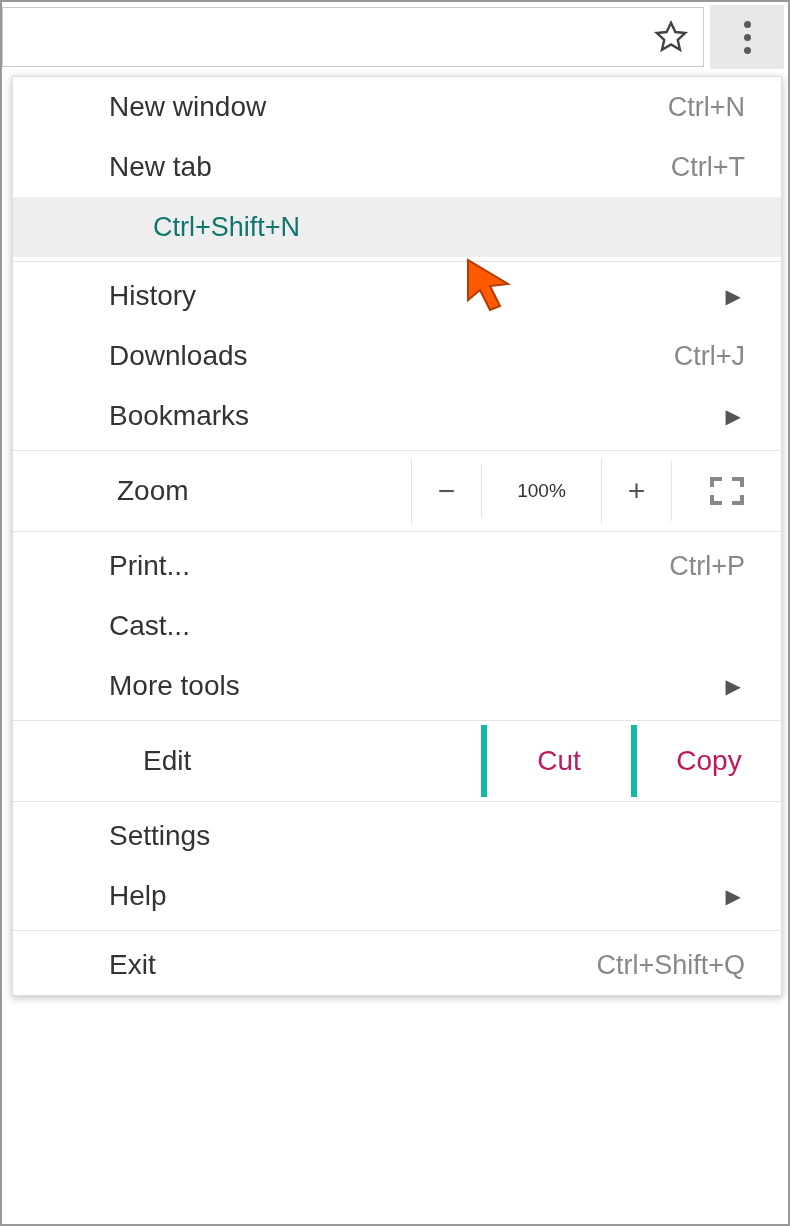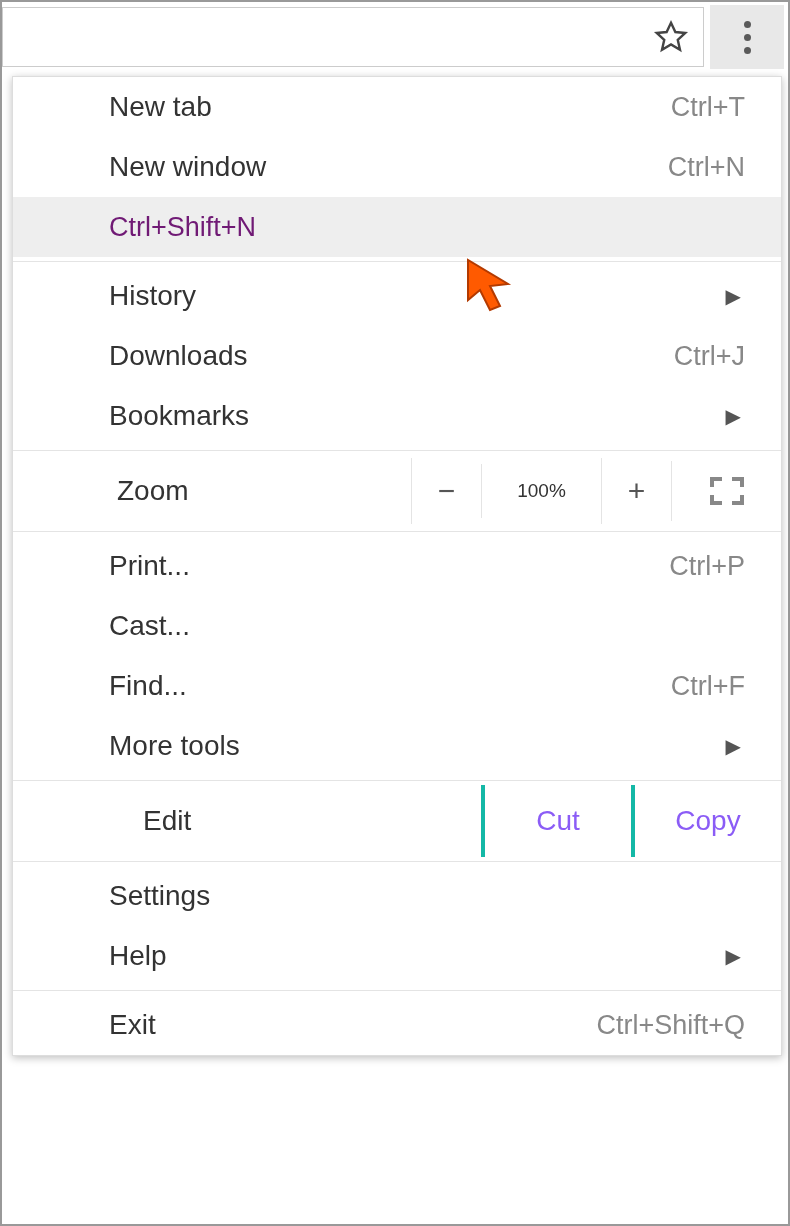--- a/index.html
+++ b/index.html
@@ -80,21 +80,21 @@
     min-height: 60px;
     position: relative;
   }
   .menu-item.highlighted {
     background: #eeeeee;
   }
   .shortcut {
     color: #888;
     font-size: 27px;
   }
-  .shortcut.dark { color: #701a75; }
+  .shortcut.dark { color: #0f766e; margin-left: 44px; }
   .arrow-right {
     color: #555;
     font-size: 20px;
     margin-right: 4px;
   }
   .separator {
     height: 1px;
     background: #e4e4e4;
     margin: 4px 0;
   }
@@ -160,25 +160,25 @@
     margin-left: 34px;
   }
   .edit-label {
     flex: 1;
     display: flex;
     align-items: center;
   }
   .edit-btn {
     width: 150px;
     text-align: center;
-    border-left: 4px solid #14b8a6;
+    border-left: 6px solid #14b8a6;
     display: flex;
     align-items: center;
     justify-content: center;
-    color: #8b5cf6;
+    color: #be185d;
   }
   
   .cursor-annot {
     position: absolute;
     top: 256px;
     left: 460px;
     width: 56px;
     height: 66px;
     pointer-events: none;
   }
@@ -230,26 +230,26 @@
 </div>
 
 <div class="watermark">
   <div class="wm1">PC</div>
   <div class="wm2">risk.com</div>
 </div>
 
 <div class="menu">
 
   <div class="menu-item">
+    <span>New window</span>
+    <span class="shortcut">Ctrl+N</span>
+  </div>
+  <div class="menu-item">
     <span>New tab</span>
     <span class="shortcut">Ctrl+T</span>
-  </div>
-  <div class="menu-item">
-    <span>New window</span>
-    <span class="shortcut">Ctrl+N</span>
   </div>
   <div class="menu-item highlighted">
     <span class="shortcut dark">Ctrl+Shift+N</span>
   </div>
 
   <div class="separator"></div>
 
   <div class="menu-item">
     <span>History</span>
     <span class="arrow-right">▶</span>
@@ -289,24 +289,20 @@
   <div class="separator"></div>
 
   <div class="menu-item">
     <span>Print...</span>
     <span class="shortcut">Ctrl+P</span>
   </div>
   <div class="menu-item">
     <span>Cast...</span>
   </div>
   <div class="menu-item">
-    <span>Find...</span>
-    <span class="shortcut">Ctrl+F</span>
-  </div>
-  <div class="menu-item">
     <span>More tools</span>
     <span class="arrow-right">▶</span>
   </div>
 
   <div class="separator"></div>
 
   <div class="edit-row">
     <span class="edit-label">Edit</span>
     <div class="edit-btn">Cut</div>
     <div class="edit-btn">Copy</div>

